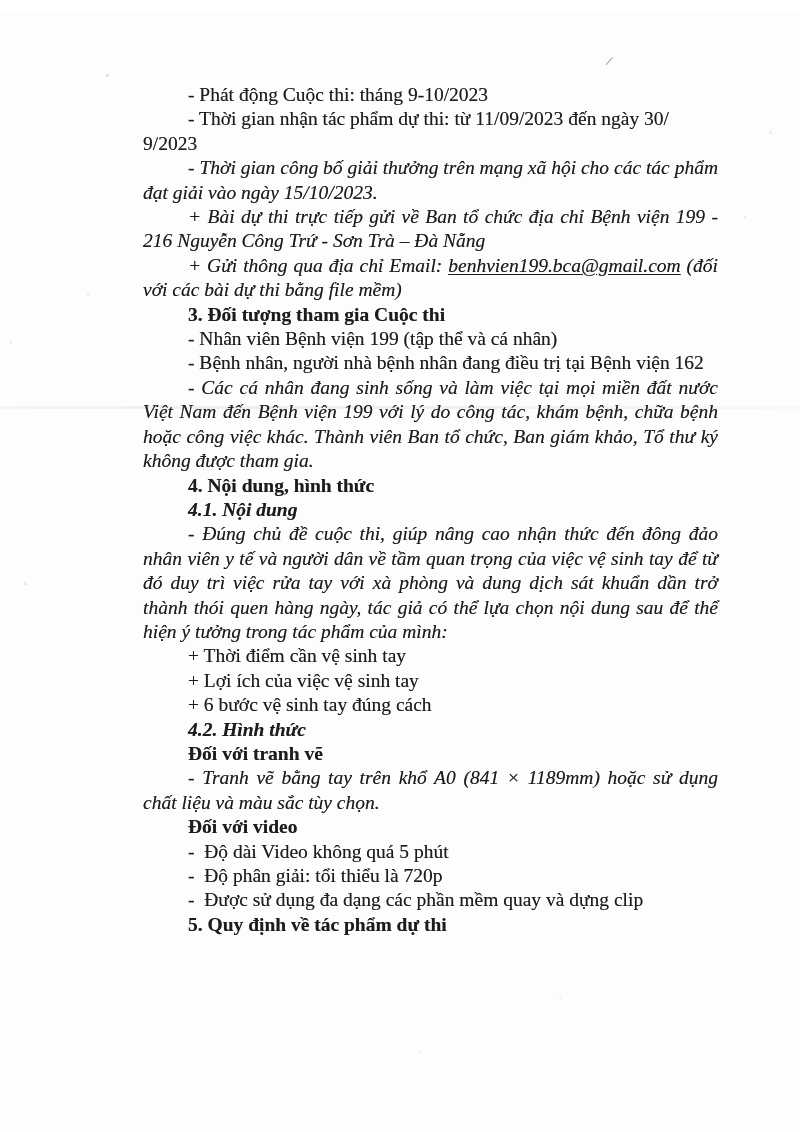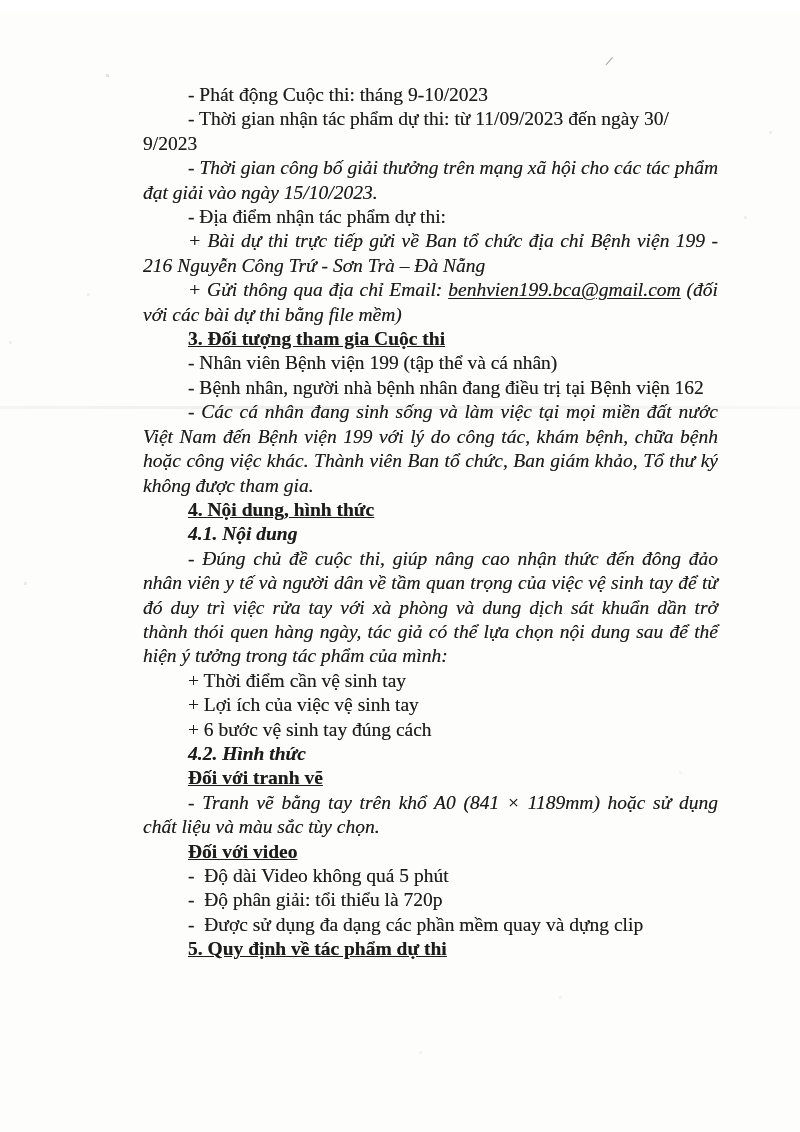--- a/index.html
+++ b/index.html
@@ -19,21 +19,21 @@
     position: absolute;
     left: 143px; top: 71px;
     width: 575px;
     font-size: 19.5px;
     line-height: 24.4px;
     color: #1c1c1c;
     text-shadow: 0 0 0.35px rgba(25,25,25,0.55);
   }
   .content p { margin: 0; text-indent: 45px; }
   .justify { text-align: justify; font-style: italic; }
-  .bold { font-weight: bold; text-decoration: underline; }
+  .bold { font-weight: bold; }
   .bi { font-weight: bold; font-style: italic; }
   .pre { white-space: pre-wrap; }
   .email-address { text-decoration: underline; text-underline-offset: 2px; }
 
   
   .scan-streak {
     position: absolute;
     left: 0; top: 394px;
     width: 800px; height: 3px;
     background: linear-gradient(to right,
@@ -70,21 +70,20 @@
 <div class="page">
 
   <div class="scan-streak"></div>
   <div class="scan-mark"></div>
   <div class="speckles"></div>
 
   <div class="content">
     <p>- Phát động Cuộc thi: tháng 9-10/2023</p>
     <p>- Thời gian nhận tác phẩm dự thi: từ 11/09/2023 đến ngày 30/ 9/2023</p>
     <p class="justify">- Thời gian công bố giải thưởng trên mạng xã hội cho các tác phẩm đạt giải vào ngày 15/10/2023.</p>
-    <p>- Địa điểm nhận tác phẩm dự thi:</p>
     <p class="justify">+ Bài dự thi trực tiếp gửi về Ban tổ chức địa chỉ Bệnh viện 199 - 216 Nguyễn Công Trứ - Sơn Trà – Đà Nẵng</p>
     <p class="justify"><span>+ Gửi thông qua địa chỉ Email: </span><span class="email-address">benhvien199.bca@gmail.com</span><span> (đối với các bài dự thi bằng file mềm)</span></p>
     <p class="bold">3. Đối tượng tham gia Cuộc thi</p>
     <p>- Nhân viên Bệnh viện 199 (tập thể và cá nhân)</p>
     <p>- Bệnh nhân, người nhà bệnh nhân đang điều trị tại Bệnh viện 162</p>
     <p class="justify">- Các cá nhân đang sinh sống và làm việc tại mọi miền đất nước Việt Nam đến Bệnh viện 199 với lý do công tác, khám bệnh, chữa bệnh hoặc công việc khác. Thành viên Ban tổ chức, Ban giám khảo, Tổ thư ký không được tham gia.</p>
     <p class="bold">4. Nội dung, hình thức</p>
     <p class="bi">4.1. Nội dung</p>
     <p class="justify">- Đúng chủ đề cuộc thi, giúp nâng cao nhận thức đến đông đảo nhân viên y tế và người dân về tầm quan trọng của việc vệ sinh tay để từ đó duy trì việc rửa tay với xà phòng và dung dịch sát khuẩn dần trở thành thói quen hàng ngày, tác giả có thể lựa chọn nội dung sau để thể hiện ý tưởng trong tác phẩm của mình:</p>
     <p>+ Thời điểm cần vệ sinh tay</p>

